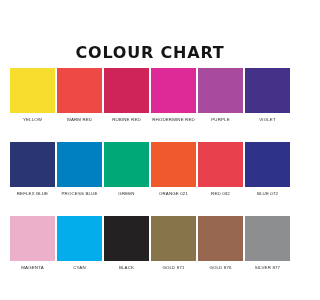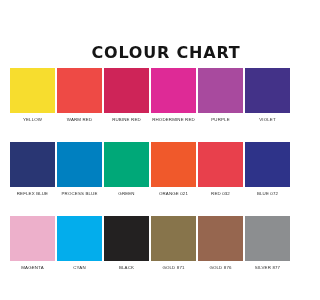--- a/index.html
+++ b/index.html
@@ -16,21 +16,21 @@
   .sheet {
     position: relative;
     width: 300px;
     height: 300px;
     background: #ffffff;
     box-sizing: border-box;
   }
   .chart-title {
     position: absolute;
     top: 43px;
-    left: 16px;
+    left: 0;
     width: 300px;
     text-align: center;
     font-size: 16px;
     font-weight: bold;
     letter-spacing: 0.8px;
     color: #151515;
     font-family: "DejaVu Sans", sans-serif;
   }
   .grid {
     position: absolute;

